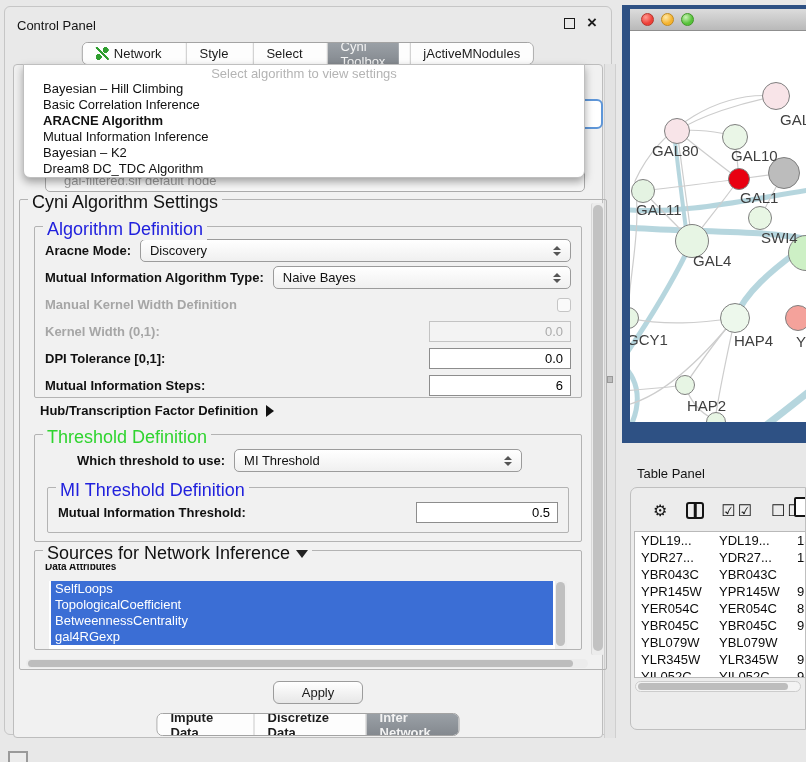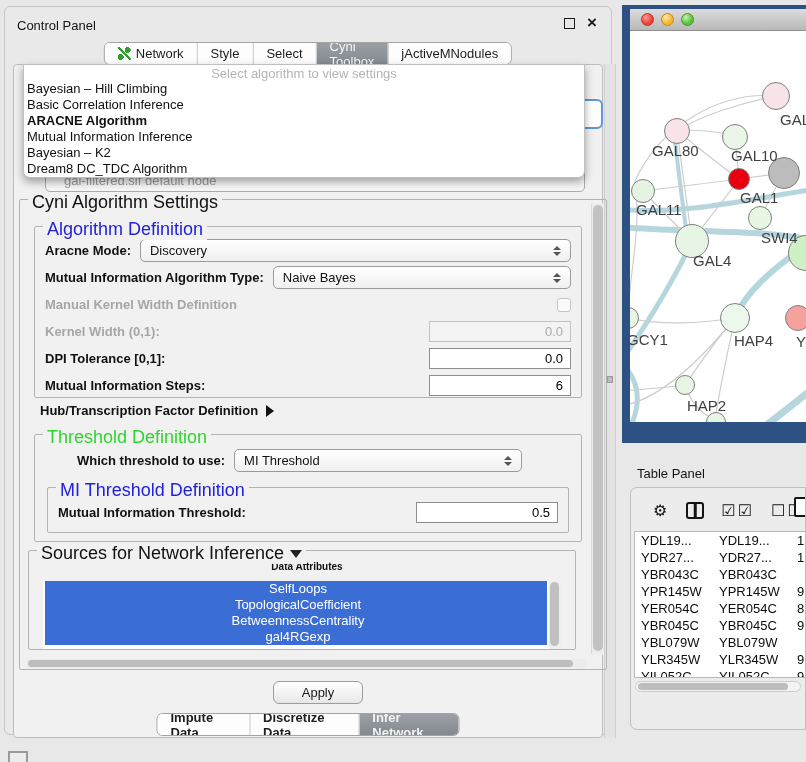--- a/index.html
+++ b/index.html
@@ -12,37 +12,37 @@
   .cp-titlebar { left:12px; top:11px; font-size:13px; color:#141414; }
   .win-btns { right:14px; top:10px; display:flex; align-items:center; gap:12px; }
   .float-box { width:11px; height:11px; border:1.5px solid #1a1a1a; display:inline-block; }
   .close-x { font-size:17px; font-weight:700; color:#1a1a1a; line-height:12px; }
 
   .inner-panel { left:8px; top:57px; width:590px; height:674px; background:#f1f1f1; border:1px solid #bdbdbd; border-radius:4px; }
   .side-gutter { left:599px; top:57px; width:12px; height:674px; background:#e3e3e3; border-left:1px solid #cfcfcf; border-right:1px solid #cfcfcf; }
   .gutter-dot { left:602px; top:369px; width:6px; height:7px; background:#bdbdbd; border:1px solid #9a9a9a; }
 
   
-  .tabbar { display:flex; align-items:stretch; border:1px solid #a3a3a3; border-radius:6px; overflow:hidden; background:#fdfdfd; height:23px; }
+  .tabbar { display:flex; align-items:stretch; border:1px solid #a3a3a3; border-radius:6px; overflow:hidden; background:#fdfdfd; height:23px;gap:11px; }
   .top-tabs { top:35px; left:50%; transform:translateX(-50%); z-index:5; }
   .bottom-tabs { top:706px; left:50%; transform:translateX(-50%); z-index:5; }
   .tab { display:flex; align-items:center; gap:5px; padding:0 13px; font-size:13px; color:#1c1c1c; background:#fdfdfd; border-left:1px solid #c9c9c9; cursor:default; }
   .tab:first-child { border-left:none; }
   .tab.selected { background:linear-gradient(#9aa0a6,#84898f); color:#f3f3f3; }
   .bottom-tabs .tab { font-weight:700; }
   .tab-icon.network-graph-icon { width:13px; height:13px; display:inline-block;
      background:
        radial-gradient(circle 3px at 3px 10px, #2f9e2f 98%, transparent),
        radial-gradient(circle 3px at 10px 3px, #2f9e2f 98%, transparent),
        linear-gradient(45deg, transparent 44%, #2f9e2f 44% 56%, transparent 56%); }
 
   
   .dd-overlay { left:18px; top:57px; width:562px; height:114px; background:#ffffff; border:1px solid #bfbfbf; border-radius:0 0 7px 7px; box-shadow:0 4px 9px rgba(0,0,0,0.35); z-index:20; }
   .dd-placeholder { text-align:center; color:#b4b4b4; font-size:13px; padding-top:1px; height:16px; }
-  .dd-opt { font-size:13px; line-height:16px; padding-left:3px; color:#101010; white-space:nowrap; }
+  .dd-opt { font-size:13px; line-height:16px; padding-left:19px; color:#101010; white-space:nowrap; }
   .dd-opt.bold { font-weight:700; }
   .focus-peek { left:558px; top:92px; width:40px; height:30px; background:#fff; border:2px solid #5e96d8; border-radius:6px; z-index:10; }
   .ghost-field { left:40px; top:161px; width:540px; height:24px; border:1.5px solid #ababab; border-radius:5px; background:#f7f7f7; z-index:2; color:#9a9a9a; padding:4px 0 0 18px; font-size:13px; }
 
   
   .group { position:absolute; border:1px solid #b3b3b3; border-radius:2px; }
   .gtitle { position:absolute; top:-8px; left:8px; background:#f1f1f1; padding:0 4px; font-size:18px; white-space:nowrap; }
   .t-blue { color:var(--title-blue); }
   .t-green { color:var(--title-green); }
 
@@ -70,21 +70,21 @@
   .hub-row { position:absolute; left:20px; top:203px; display:flex; align-items:center; gap:8px; font-weight:700; font-size:13px; }
   .tri-right { width:0; height:0; border-top:6px solid transparent; border-bottom:6px solid transparent; border-left:8px solid #111; }
   .tri-down { width:0; height:0; border-left:6px solid transparent; border-right:6px solid transparent; border-top:8px solid #222; display:inline-block; margin-left:6px; vertical-align:1px; }
 
   .threshold-group { left:14px; top:234px; width:548px; height:108px; }
   .which-row { margin-top:14px; padding-left:42px; display:flex; align-items:center; }
   .which-row .combo { max-width:288px; }
   .mi-group { left:12px; top:52px; width:522px; height:46px; }
   .mi-row { display:flex; align-items:center; padding:14px 10px 0 10px; }
 
-  .sources-group { left:8px; top:350px; width:548px; height:100px;text-align:center; }
+  .sources-group { left:14px; top:350px; width:548px; height:100px; }
   .attr-label { font-weight:700; font-size:10px; margin:10px 0 12px 10px; }
   .attr-list { position:absolute; left:14px; top:30px; right:14px; height:68px; background:#fff; overflow:hidden; }
   .attr-item { height:16px; line-height:16px; font-size:13px; color:#fff; background:var(--sel-blue); padding-left:4px; margin-left:2px; margin-right:14px; }
   .attr-vscroll { position:absolute; right:0; top:0; width:12px; height:68px; background:#efefef; }
   .attr-vscroll .thumb { position:absolute; left:1px; top:1px; width:9px; height:64px; background:#c0c0c0; border-radius:5px; }
 
   .apply-btn { left:268px; top:674px; width:90px; height:23px; background:linear-gradient(#ffffff,#e7e7e7); border:1px solid #9c9c9c; border-radius:6px; font-size:13px; text-align:center; line-height:21px; color:#1a1a1a; }
 
   
   .net-window { left:622px; top:5px; width:184px; height:438px; border-left:8px solid var(--frame-blue); border-top:4px solid var(--frame-blue); border-bottom:24px solid var(--frame-blue); background:#fff; }

